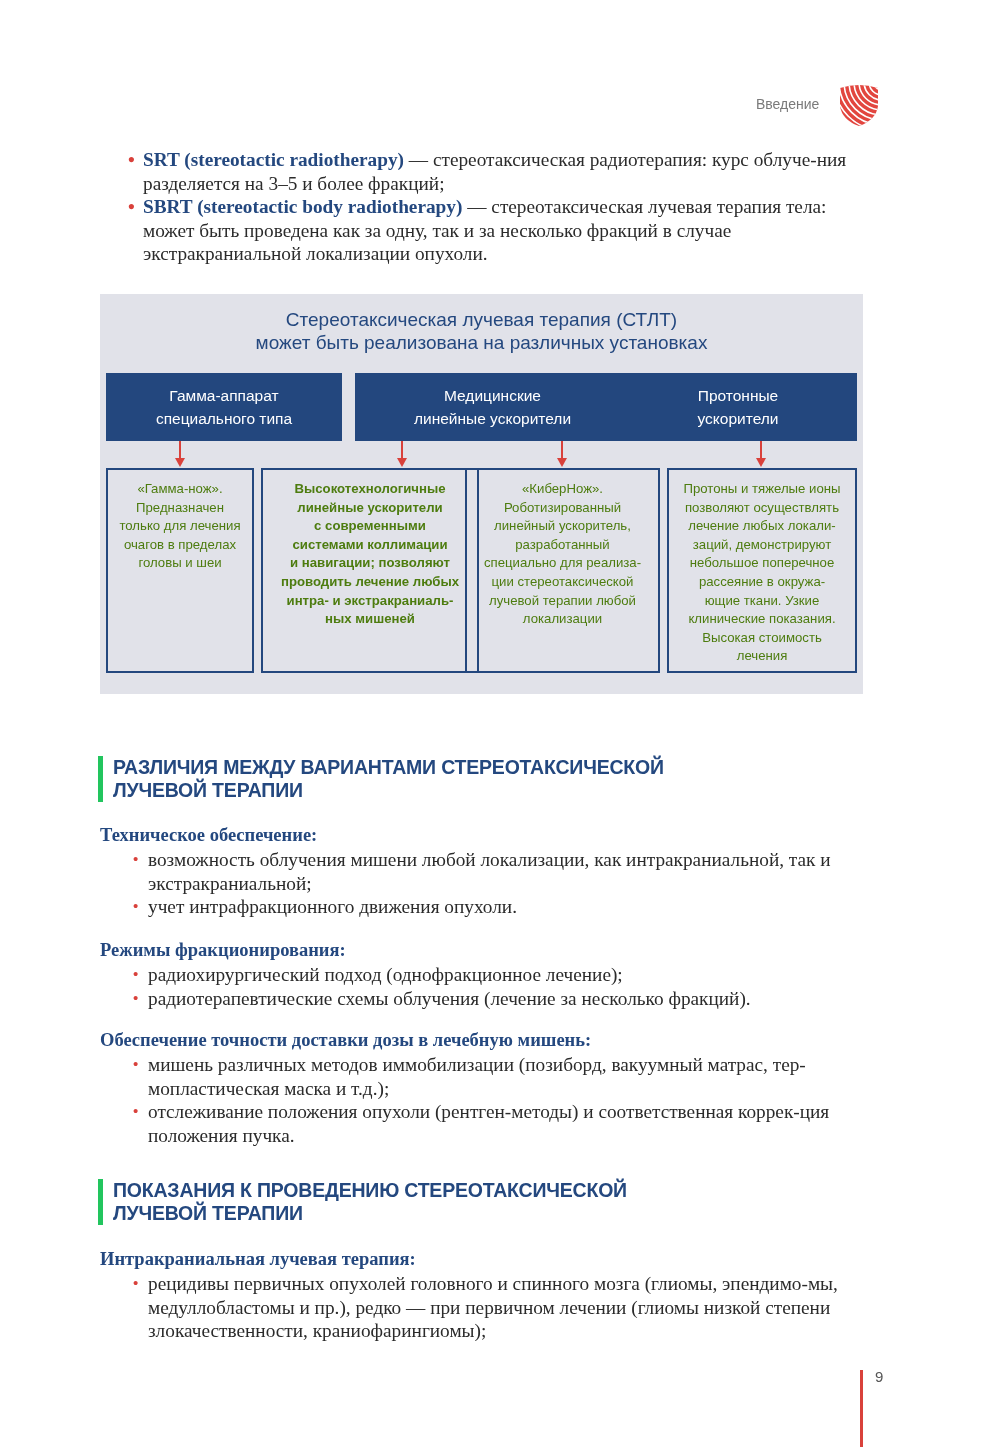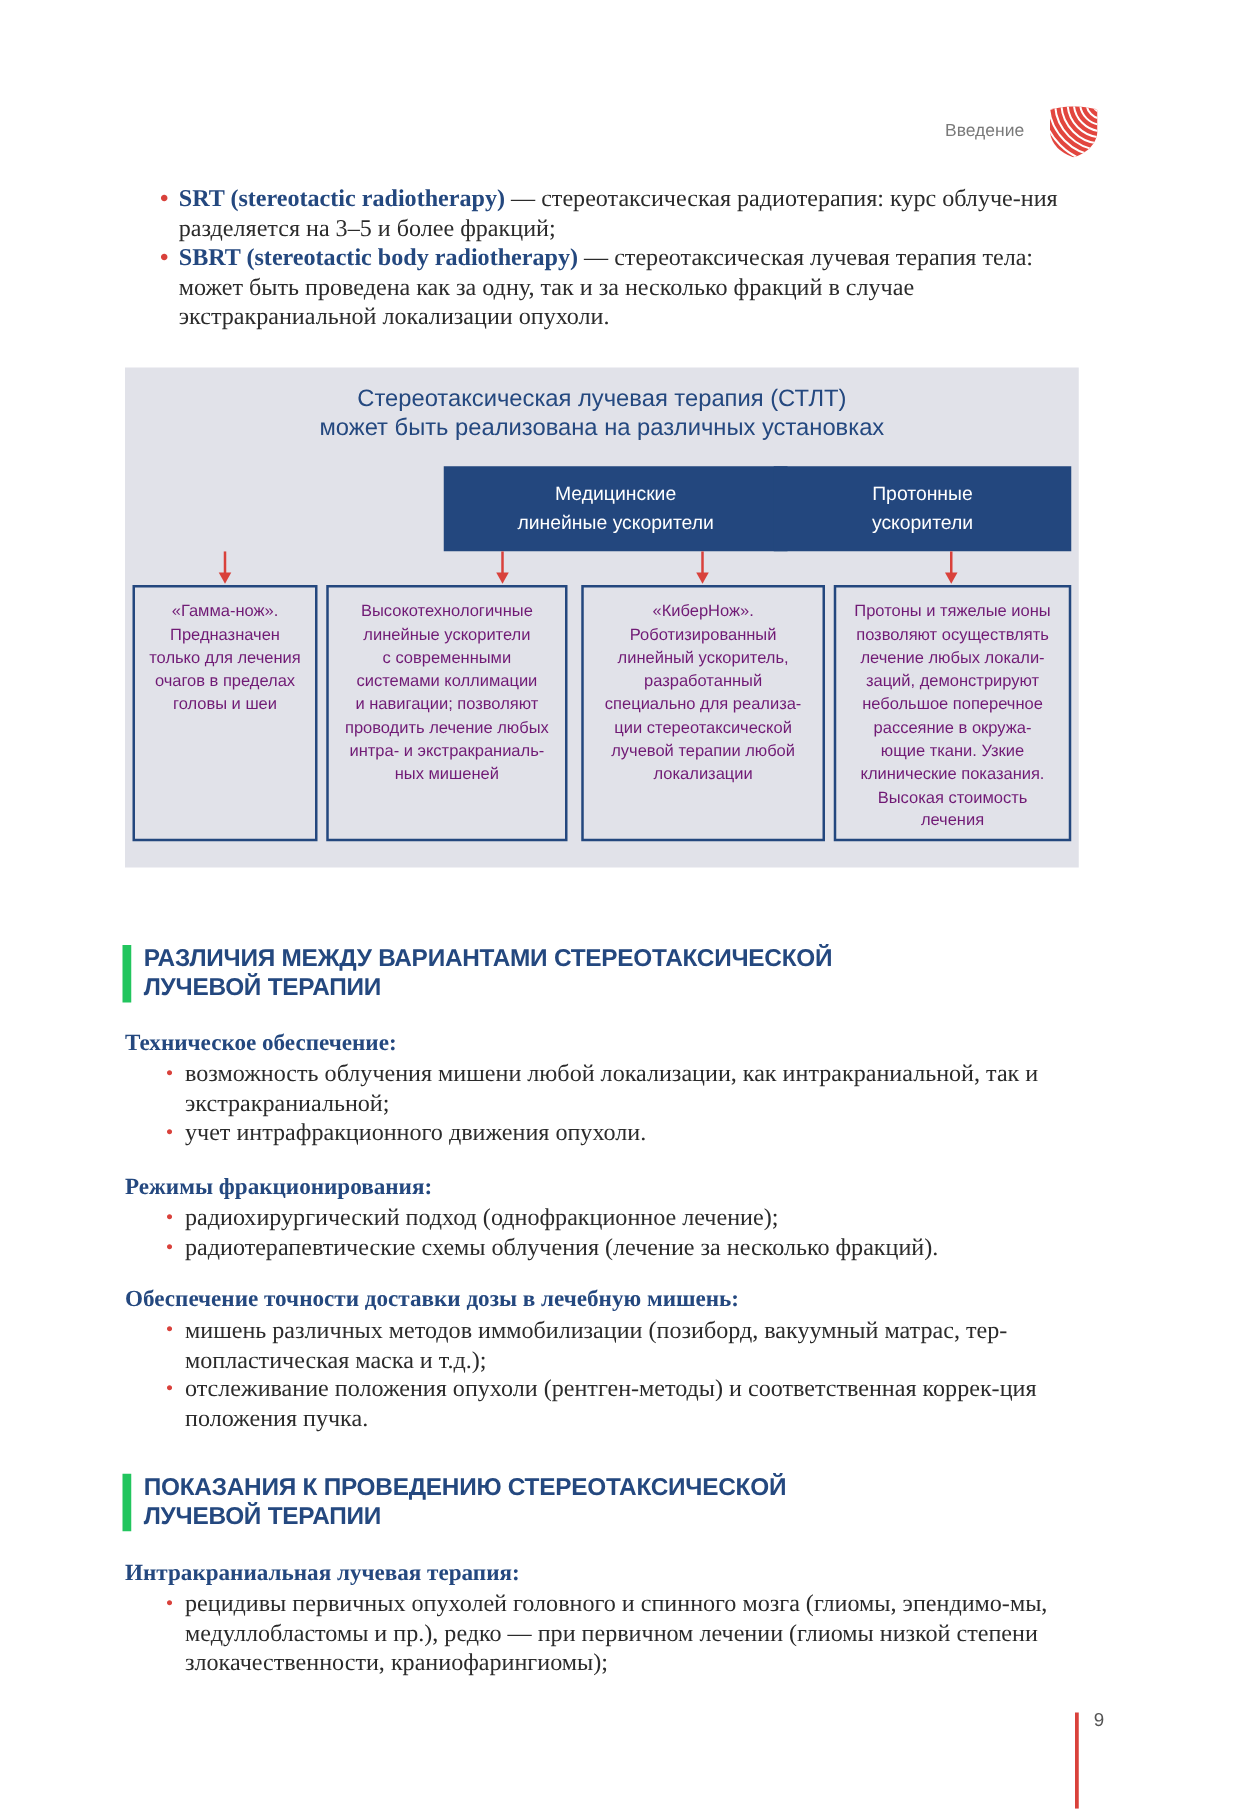--- a/index.html
+++ b/index.html
@@ -17,24 +17,24 @@
     .term { color: #24487f; font-weight: bold; }
 
     .panel { position: absolute; left: 100px; top: 294px; width: 763px; height: 400px; background: #e1e2e9; }
     .panel-title { position: absolute; left: 0; top: 14px; width: 763px; text-align: center;
                    font-family: "Liberation Sans", sans-serif; font-size: 19px; line-height: 23px; color: #24487f; }
     .hbox { position: absolute; top: 79px; height: 68px; background: #23477e; color: #ffffff;
             display: flex; align-items: center; justify-content: center; text-align: center;
             font-family: "Liberation Sans", sans-serif; font-size: 15.5px; line-height: 23px; }
     .dbox { position: absolute; top: 174px; height: 205px; border: 2.5px solid #23477e; box-sizing: border-box;
             text-align: center; font-family: "Liberation Sans", sans-serif; font-size: 13.2px; line-height: 18.6px;
-            color: #701a75; padding: 10px 4px 0 4px; }
+            color: #4d7c0f; padding: 10px 4px 0 4px; }
     .arrow { position: absolute; width: 12px; height: 27px; }
 
-    .section-head { position: absolute; left: 98px; border-left: 7px solid #22c55e; padding-left: 10px;
+    .section-head { position: absolute; left: 98px; border-left: 5px solid #22c55e; padding-left: 10px;
                     font-family: "Liberation Sans", sans-serif; font-weight: bold; font-size: 19.5px;
                     line-height: 23px; color: #24487f; letter-spacing: -0.2px; }
     .subhead { position: absolute; left: 100px; font-weight: bold; font-size: 18.5px; color: #24487f; font-family: Liberation Serif, serif; }
     .sub-list { position: absolute; left: 133px; margin: 0; padding: 0; list-style: none;
                 font-size: 19.3px; line-height: 23.5px; }
     .sub-list li { position: relative; padding-left: 15px; }
     .sub-list li .dot { position: absolute; left: 0; top: 0; color: #d9413b; font-weight: bold; font-size: 15px; }
 
     .page-rule { position: absolute; left: 860px; top: 1370px; width: 3px; height: 77px; background: #d9413b; }
     .page-num { position: absolute; left: 875px; top: 1368px; font-family: "Liberation Sans", sans-serif;
@@ -70,20 +70,26 @@
   <li><span class="dot">•</span><span class="term">SRT (stereotactic radiotherapy)</span><span> — стереотаксическая радиотерапия: курс облуче-ния разделяется на 3–5 и более фракций;</span></li>
   <li><span class="dot">•</span><span class="term">SBRT (stereotactic body radiotherapy)</span><span> — стереотаксическая лучевая терапия тела: может быть проведена как за одну, так и за несколько фракций в случае экстракраниальной локализации опухоли.</span></li>
 </ul>
 
 <div class="panel">
   <div class="panel-title">
     <div>Стереотаксическая лучевая терапия (СТЛТ)</div>
     <div>может быть реализована на различных установках</div>
   </div>
 
+  <div class="hbox" style="left:6px; width:236px;">
+    <div>
+        <div>Гамма-аппарат</div>
+        <div>специального типа</div>
+      </div>
+  </div>
   <div class="hbox" style="left:255px; width:275px;">
     <div>
         <div>Медицинские</div>
         <div>линейные ускорители</div>
       </div>
   </div>
   <div class="hbox" style="left:519px; width:238px;">
     <div>
         <div>Протонные</div>
         <div>ускорители</div>
@@ -105,21 +111,21 @@
   <svg class="arrow" style="left:655px; top:147px;" viewBox="0 0 12 27">
       <line x1="6" y1="0" x2="6" y2="18" stroke="#d9413b" stroke-width="2"></line>
       <polygon points="1,17 11,17 6,26" fill="#d9413b"></polygon>
     </svg>
 
   <div class="dbox" style="left:6px; width:148px; white-space:pre-line;">«Гамма-нож».
 Предназначен
 только для лечения
 очагов в пределах
 головы и шеи</div>
-  <div class="dbox" style="left:161px; width:193px; white-space:pre-line;">Высокотехнологичные
+  <div class="dbox" style="left:161px; width:218px; white-space:pre-line;font-weight:bold;">Высокотехнологичные
 линейные ускорители
 с современными
 системами коллимации
 и навигации; позволяют
 проводить лечение любых
 интра- и экстракраниаль-
 ных мишеней</div>
   <div class="dbox" style="left:567px; width:190px; white-space:pre-line;">Протоны и тяжелые ионы
 позволяют осуществлять
 лечение любых локали-

